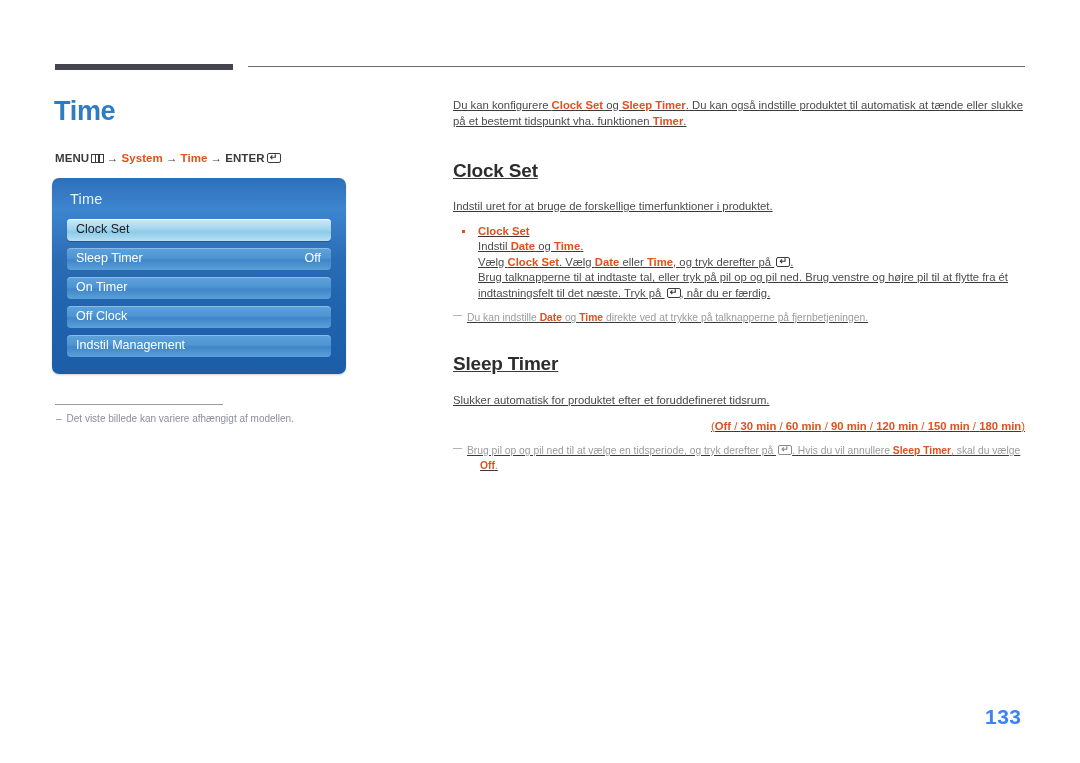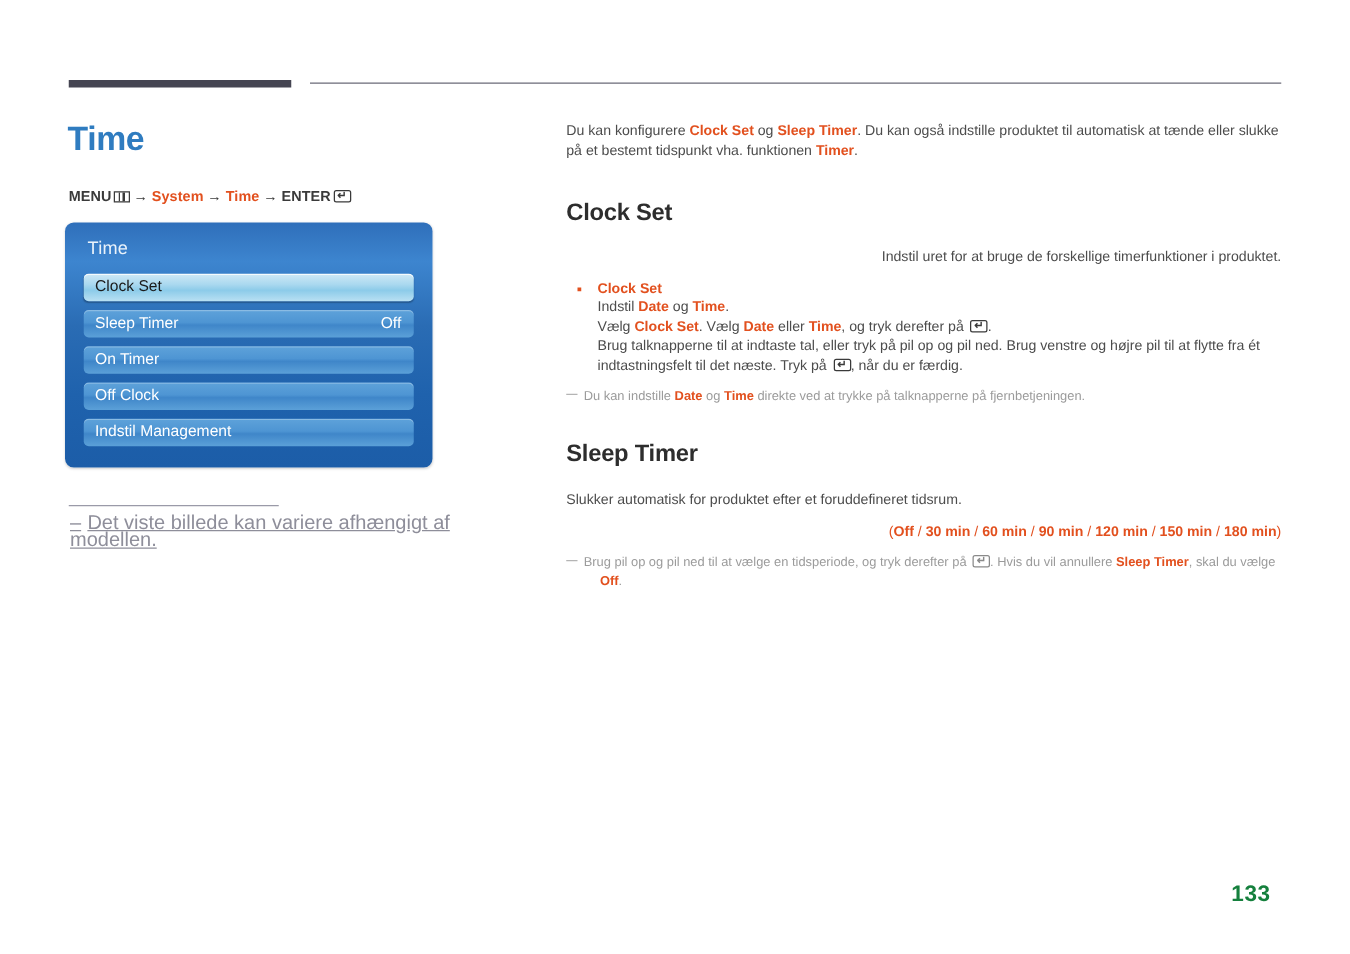--- a/index.html
+++ b/index.html
@@ -179,54 +179,54 @@
     top: 404px;
     width: 168px;
     height: 1px;
     background: #9a9aa8;
   }
   #left-note {
     position: absolute;
     left: 56px;
     top: 412px;
     width: 330px;
-    font-size: 16px;
+    font-size: 10px;
     color: #8e8e9a;
     line-height: 14px;
-    text-decoration: underline;
   }
   #left-note .dash { margin-right: 5px; }
 
   
   #right-col {
     position: absolute;
     left: 453px;
     top: 98px;
     width: 572px;
+    text-decoration: underline;
   }
 
   .body-text {
     font-size: 11.3px;
     line-height: 15.5px;
     color: #4c4c4c;
   }
   .b-accent { color: #e2501e; font-weight: bold; }
 
   .section-heading {
     font-size: 19px;
     font-weight: bold;
     color: #2d2d2d;
     letter-spacing: -0.2px;
   }
 
   #intro { width: 570px; }
 
   #clock-set-heading { margin-top: 31px; }
 
-  #clock-set-desc { margin-top: 17px; text-align: right; }
+  #clock-set-desc { margin-top: 17px; }
 
   .bullet-block {
     margin-top: 9px;
     position: relative;
     padding-left: 25px;
   }
   .bullet-block .bullet-dot {
     position: absolute;
     left: 9px;
     top: 6px;
@@ -275,23 +275,23 @@
     color: #e2501e;
     text-align: right;
   }
   #sleep-options b { font-weight: bold; }
 
   
   #page-number {
     position: absolute;
     left: 985px;
     top: 705px;
-    font-size: 18px;
-    font-weight: bold;
-    color: #15803d;
+    font-size: 21px;
+    font-weight: bold;
+    color: #3b82f6;
     letter-spacing: 0.5px;
   }
 </style>
 </head>
 <body>
 
 <div id="header-rules">
   <div class="rule-thick"></div>
   <div class="rule-thin"></div>
 </div>

